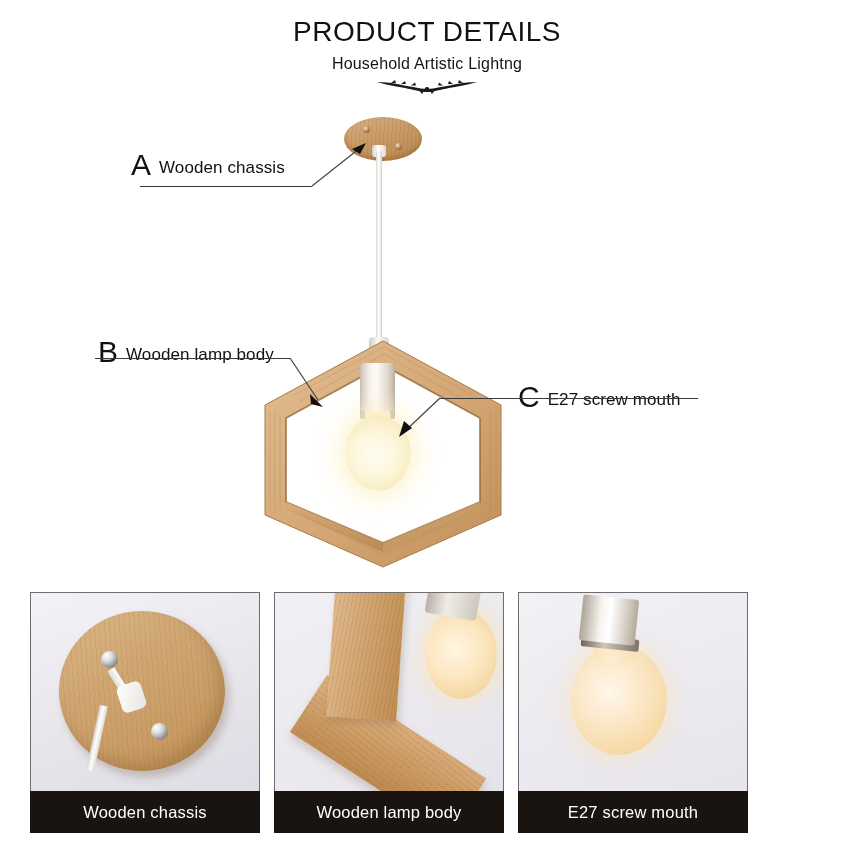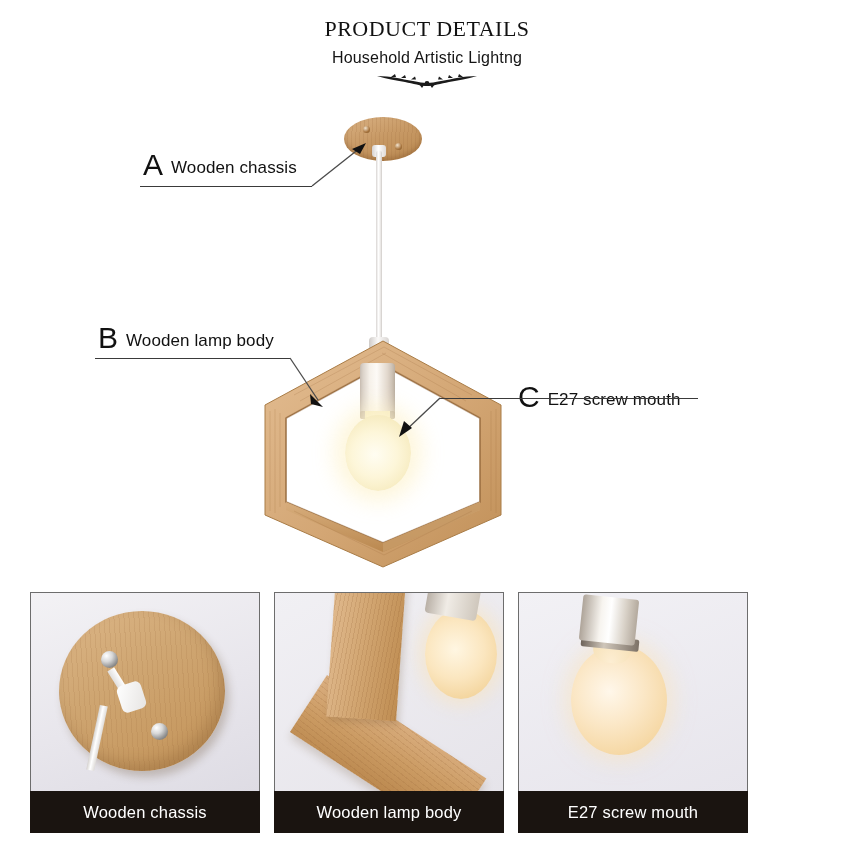--- a/index.html
+++ b/index.html
@@ -19,25 +19,25 @@
   
   #header {
     position: absolute;
     left: 0; top: 0;
     width: 854px;
     text-align: center;
   }
   #main-title {
     margin: 0;
     padding-top: 16px;
-    font-size: 22px;
+    font-size: 28px;
     font-weight: 400;
     letter-spacing: 0.5px;
     color: #111111;
-    font-family: Liberation Serif, serif;
+    font-family: Liberation Sans, sans-serif;
   }
   #sub-title {
     margin: 0;
     padding-top: 7px;
     font-size: 16px;
     font-weight: 400;
     letter-spacing: 0.2px;
     color: #141414;
   }
   #ornament {
@@ -152,22 +152,22 @@
     line-height: 1;
     vertical-align: -2px;
     letter-spacing: 0;
   }
   .callout-name {
     font-size: 17px;
     font-weight: 400;
     letter-spacing: 0.1px;
     padding-left: 8px;
   }
-  #label-a { left: 143px; top: 150px; }
-  #label-b { left: 98px; top: 323px; }
+  #label-a { left: 131px; top: 150px; }
+  #label-b { left: 98px; top: 337px; }
   #label-c { left: 518px; top: 382px; }
 
   .rule {
     position: absolute;
     height: 1px;
     background: #3a3a3a;
   }
   #rule-a { left: 140px; top: 186px; width: 172px; }
   #rule-b { left: 95px; top: 358px; width: 195px; }
   #rule-c { left: 440px; top: 398px; width: 258px; }

